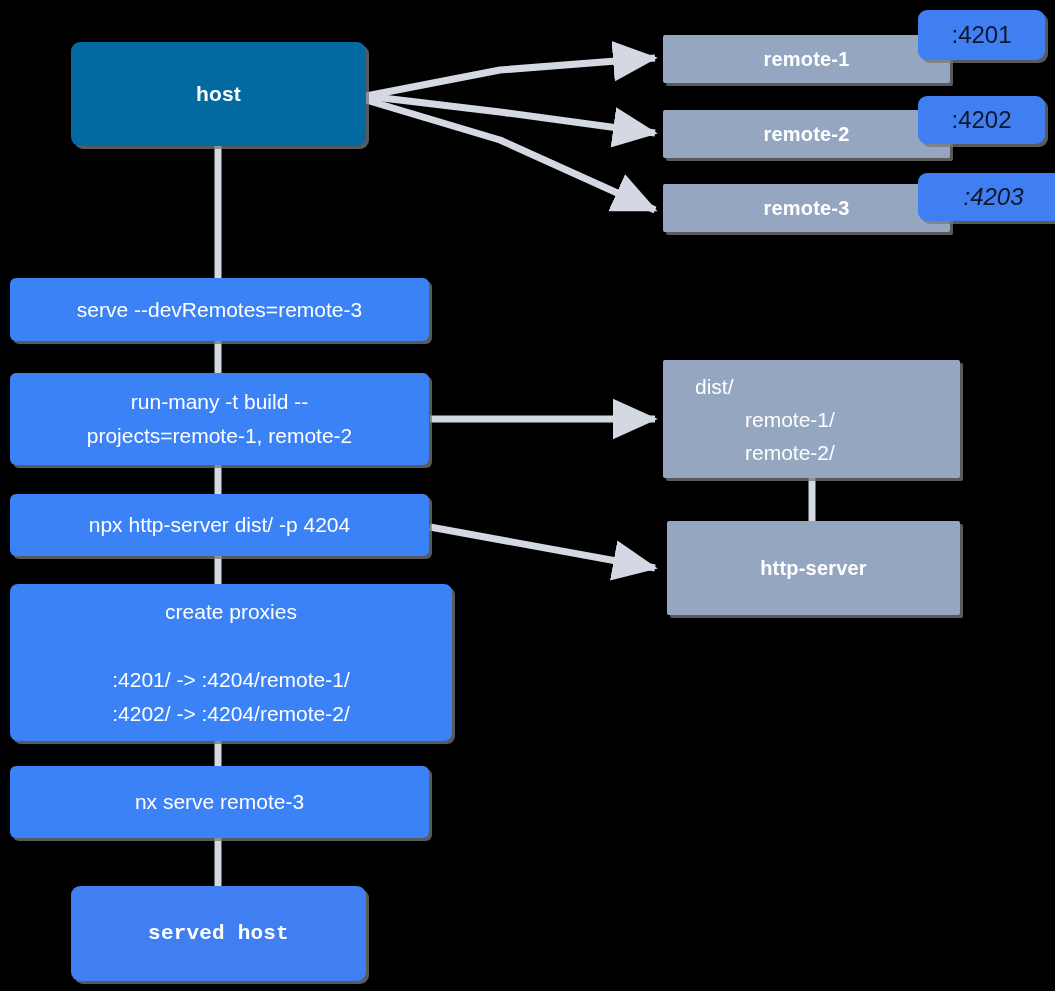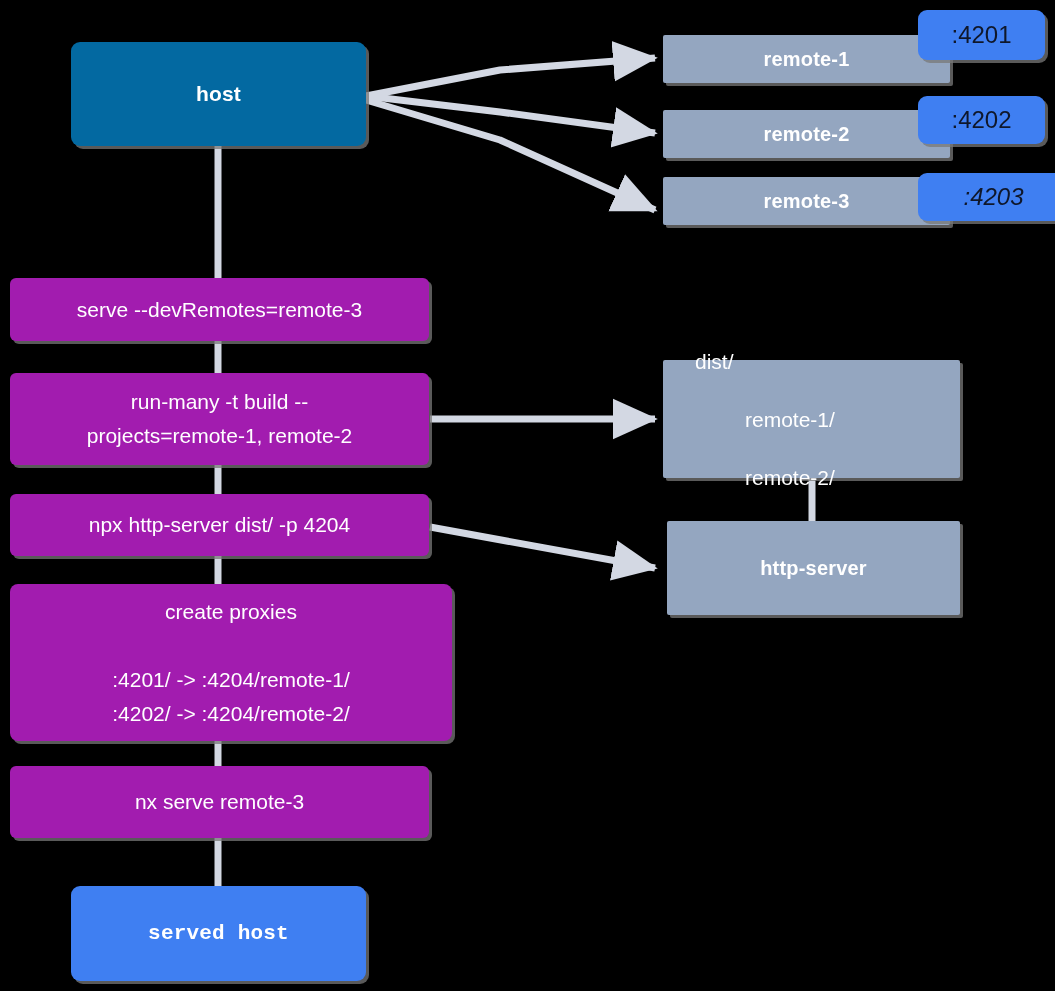--- a/index.html
+++ b/index.html
@@ -54,21 +54,21 @@
   .node-served {
     background: #3F7FF2;
     border-radius: 9px;
     font-weight: bold;
     font-size: 21px;
     letter-spacing: 0.2px;
   }
 
   
   .node-cmd {
-    background: #a21caf;
+    background: #3b82f6;
     border-radius: 6px;
     font-weight: normal;
     font-size: 21px;
     line-height: 34px;
     padding: 6px 14px;
   }
 
   
   .node-remote {
     background: #94A6C0;
@@ -83,21 +83,20 @@
     font-weight: normal;
     font-size: 21px;
     line-height: 33px;
     align-items: flex-start;
     text-align: left;
     padding: 14px 0 14px 32px;
     justify-content: center;
   }
   .node-artifact .indent {
     padding-left: 50px;
-    margin-top: 25px;
   }
 
   
   .badge-port {
     position: absolute;
     background: #3F7FF2;
     border-radius: 9px;
     color: #0f172a;
     font-size: 24px;
     font-weight: normal;
@@ -154,21 +153,21 @@
     <span>:4201</span>
   </div>
 
   <div class="node node-remote" style="left:663px; top:110px; width:287px; height:48px;">
     <span class="line">remote-2</span>
   </div>
   <div class="badge-port" style="left:918px; top:96px; width:127px; height:48px;">
     <span>:4202</span>
   </div>
 
-  <div class="node node-remote" style="left:663px; top:177px; width:287px; height:48px;align-items:center;">
+  <div class="node node-remote" style="left:663px; top:184px; width:287px; height:48px;align-items:center;">
     <span class="line">remote-3</span>
   </div>
   <div class="badge-port" style="left:918px; top:173px; width:151px; height:48px;font-style:italic;">
     <span>:4203</span>
   </div>
 
   <div class="node node-cmd" style="left:10px; top:278px; width:419px; height:63px;">
     <span class="line">serve --devRemotes=remote-3</span>
   </div>
 

